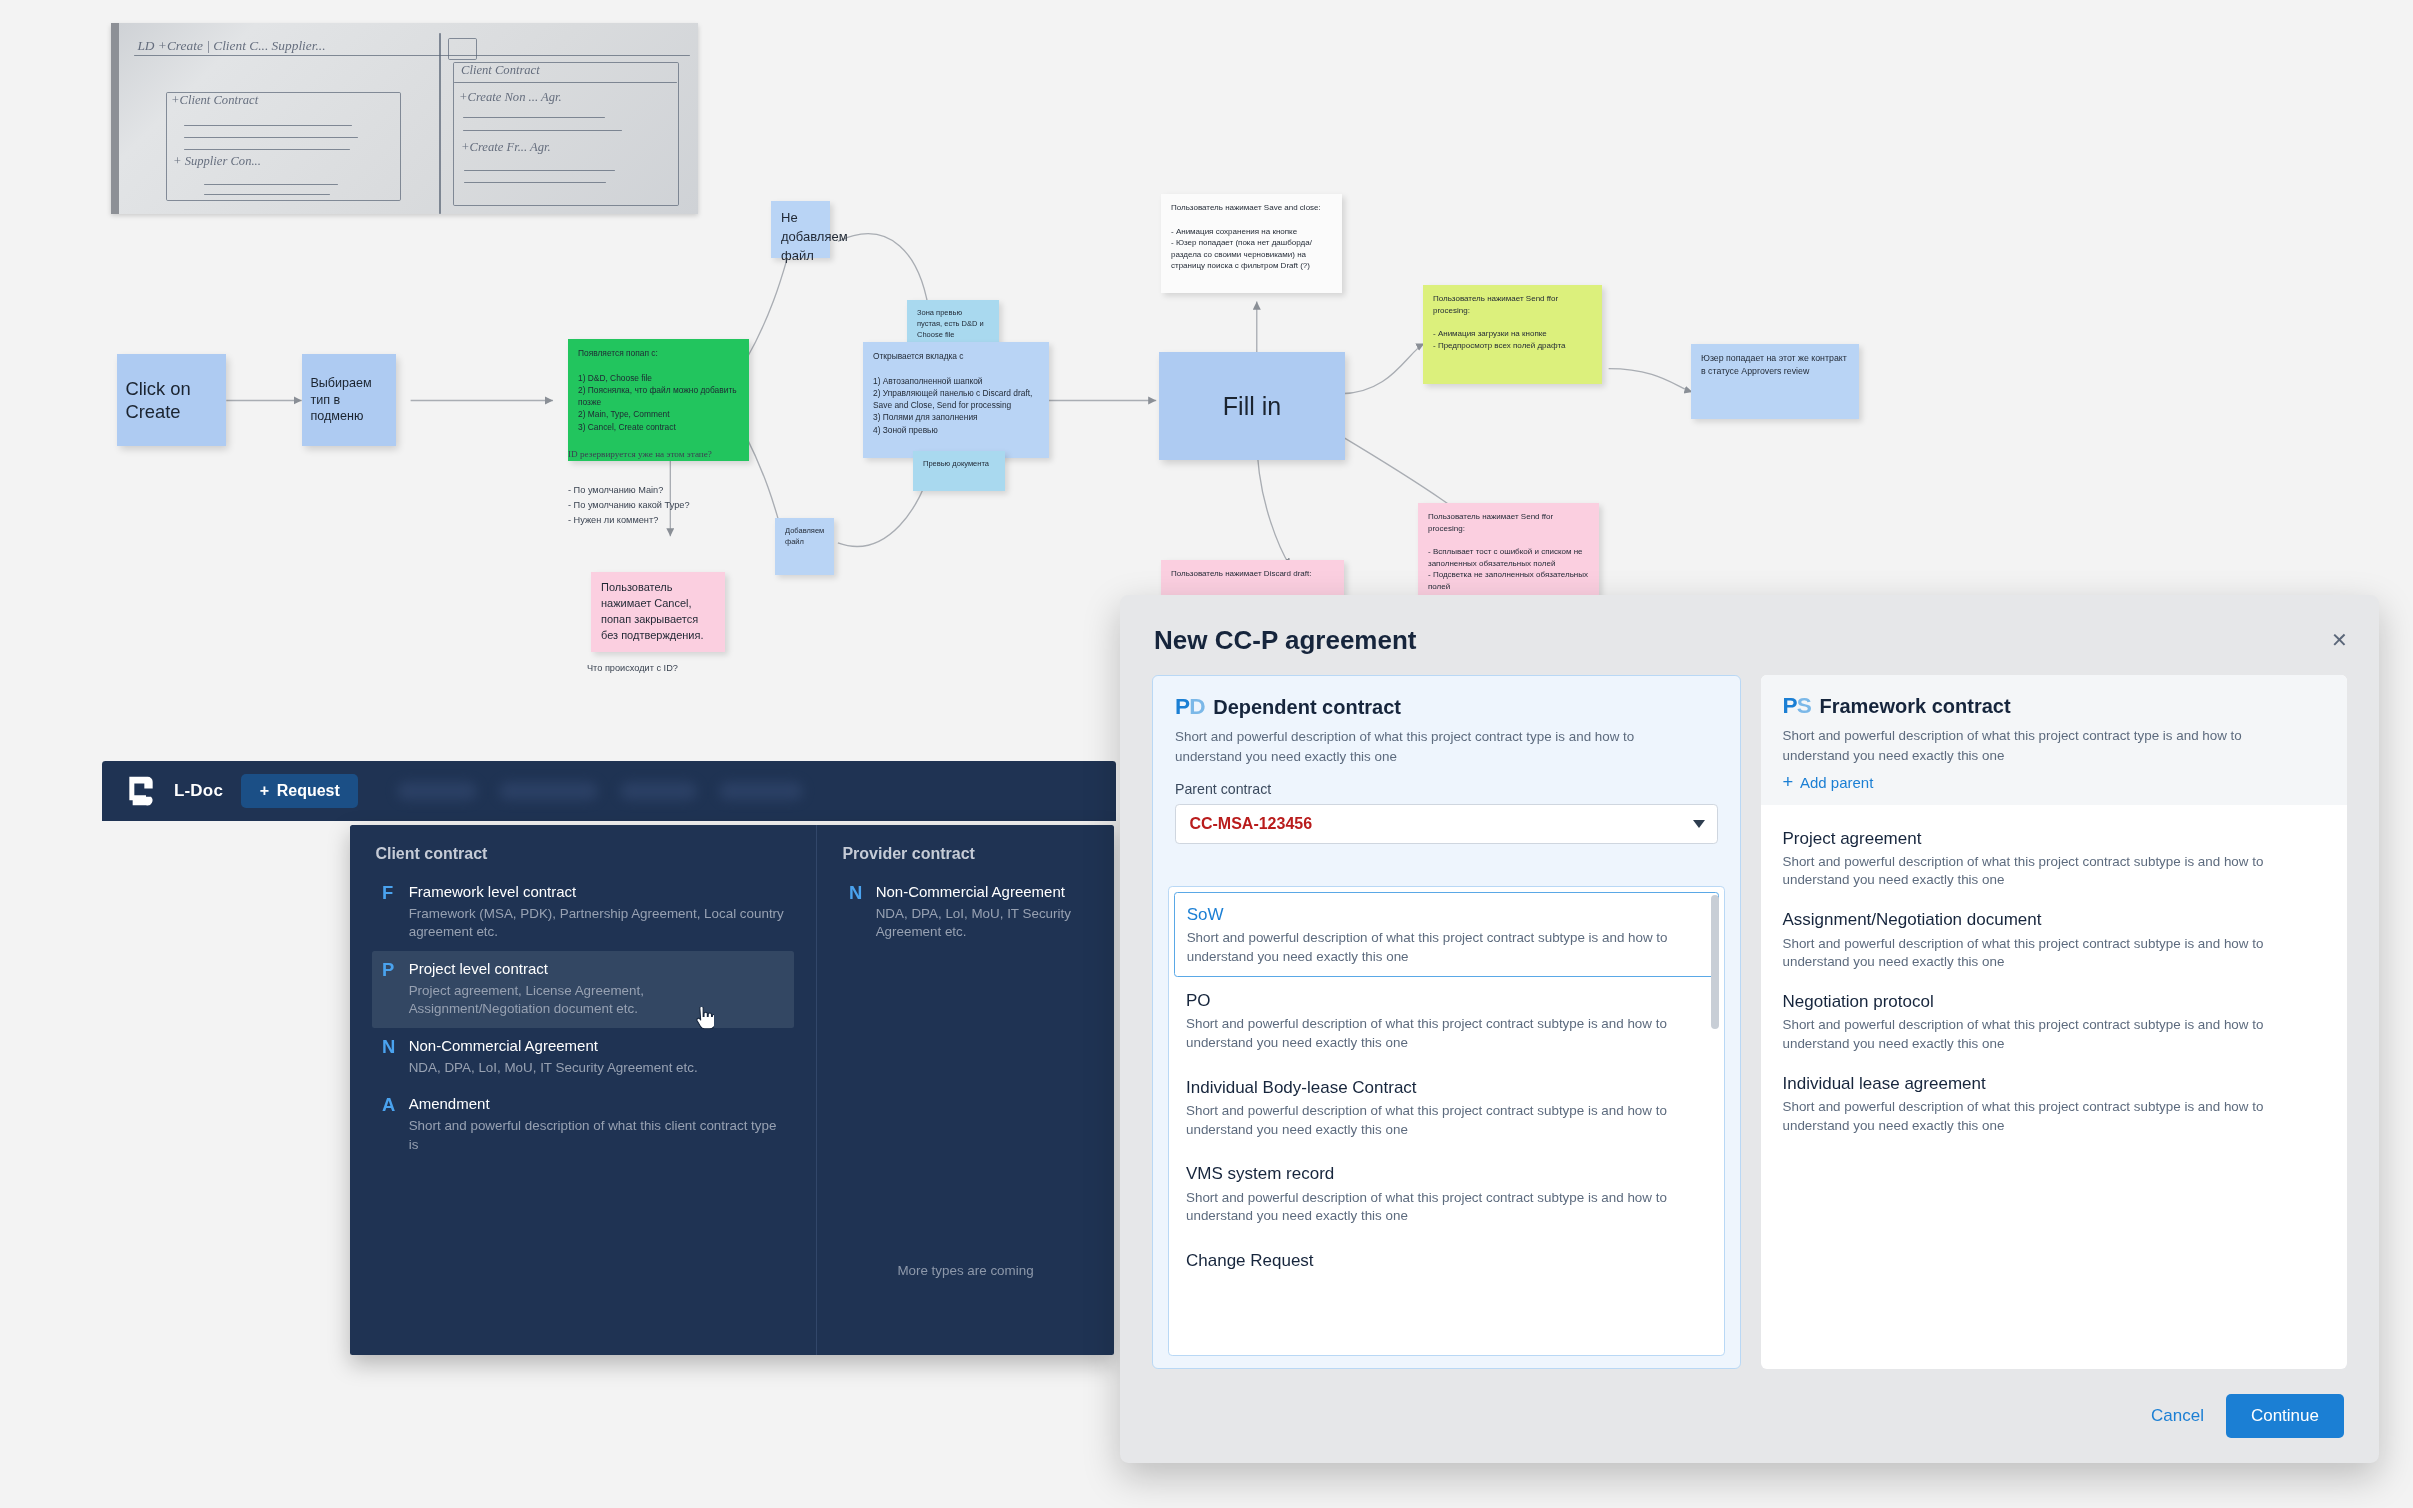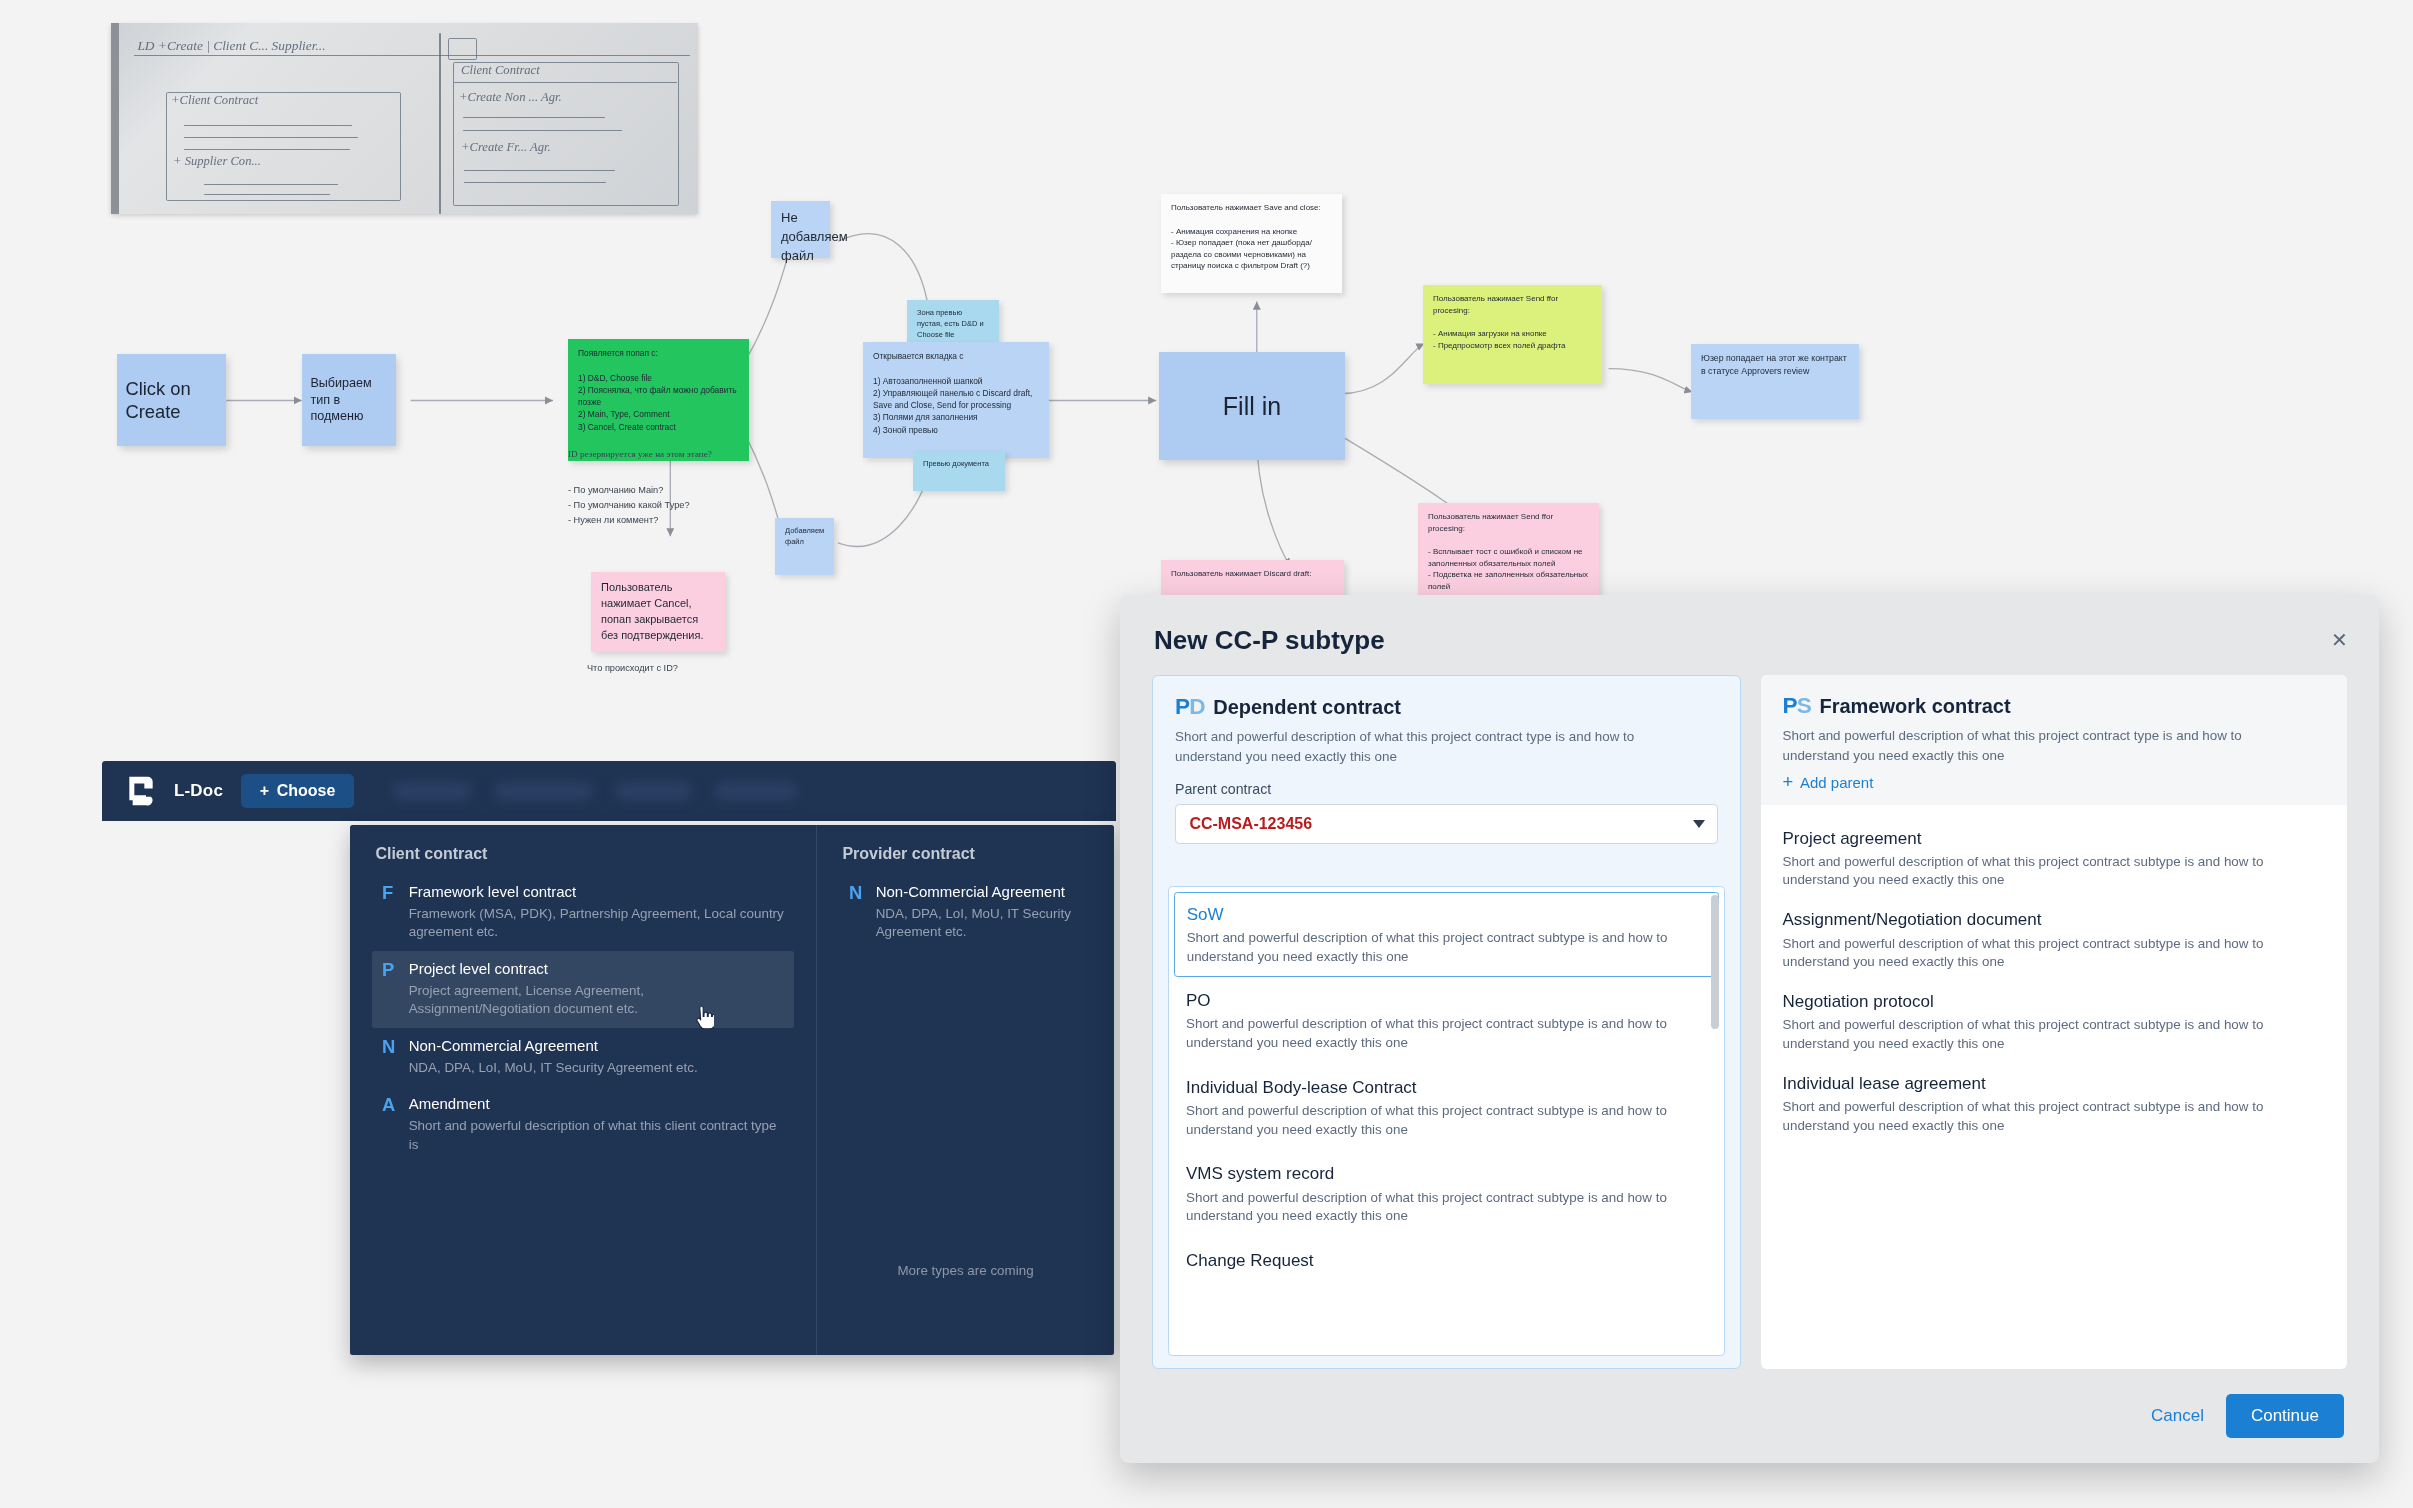--- a/index.html
+++ b/index.html
@@ -305,21 +305,21 @@
     <div class="app-bar-inner">
       <div class="logo-mark">
         <svg width="30" height="32" viewBox="0 0 36 38">
           <path d="M4 2 h22 a6 6 0 0 1 6 6 v8 h-10 v-6 h-12 v14 h14 v6 h-20 z" fill="#fff"></path>
           <path d="M8 26 h22 a6 6 0 0 1 -6 10 h-16 z" fill="#fff"></path>
         </svg>
       </div>
       <div class="logo-text">L-Doc</div>
       <button class="create-btn">
         <span>+</span>
-        <span>Choose</span>
+        <span>Request</span>
       </button>
       <div class="blurnav">
         <span style="width:80px;"></span>
         <span style="width:99px;"></span>
         <span style="width:77px;"></span>
         <span style="width:84px;"></span>
       </div>
     </div>
   </div>
 
@@ -372,21 +372,21 @@
       </div>
       <div class="more-types">More types are coming</div>
     </div>
   </div>
 
   <svg class="cursor-hand" viewBox="0 0 24 26">
     <path d="M7,1 a2,2 0 0 1 4,0 v10 h1 v-3 a2,2 0 0 1 4,0 v3 h1 v-2 a2,2 0 0 1 4,0 v2 h1 v-1 a2,2 0 0 1 3.6,0 v9 a7,7 0 0 1 -7,7 h-6 a6,6 0 0 1 -5,-3 l-4,-7 a2,2 0 0 1 3.4,-2 l1,1.6 z" fill="#ffffff" stroke="#16253c" stroke-width="1.3"></path>
   </svg>
 
   <div class="modal">
-    <div class="modal-title">New CC-P subtype</div>
+    <div class="modal-title">New CC-P agreement</div>
     <div class="modal-close">✕</div>
 
     <div class="cards">
 
       <div class="card dependent">
         <div class="card-head">
           <div class="card-title-row">
             <div class="pd-mark">
               <span class="c1">P</span><span class="c2">D</span>
             </div>

